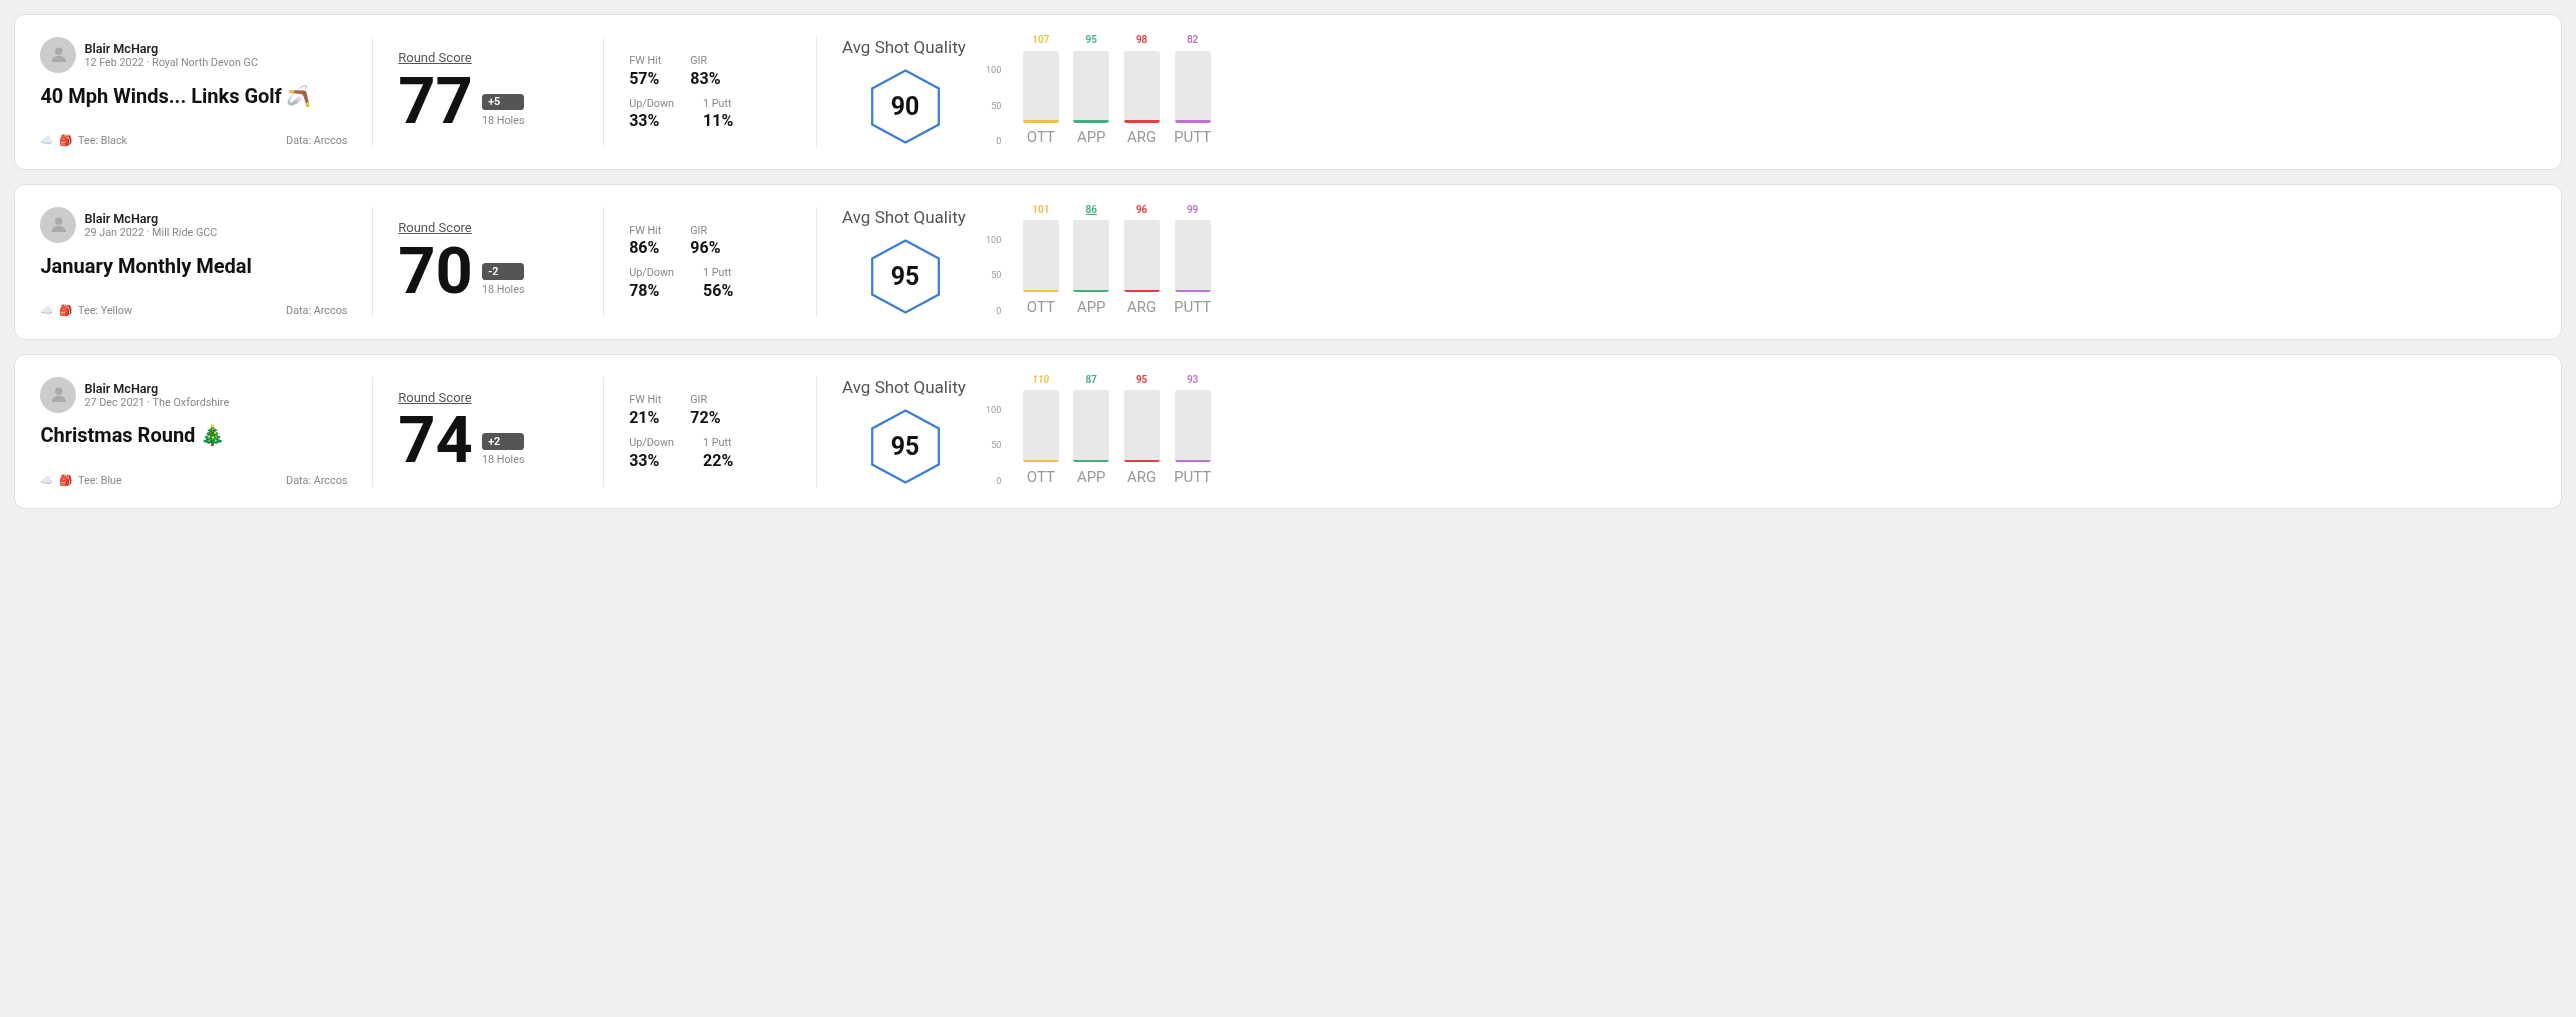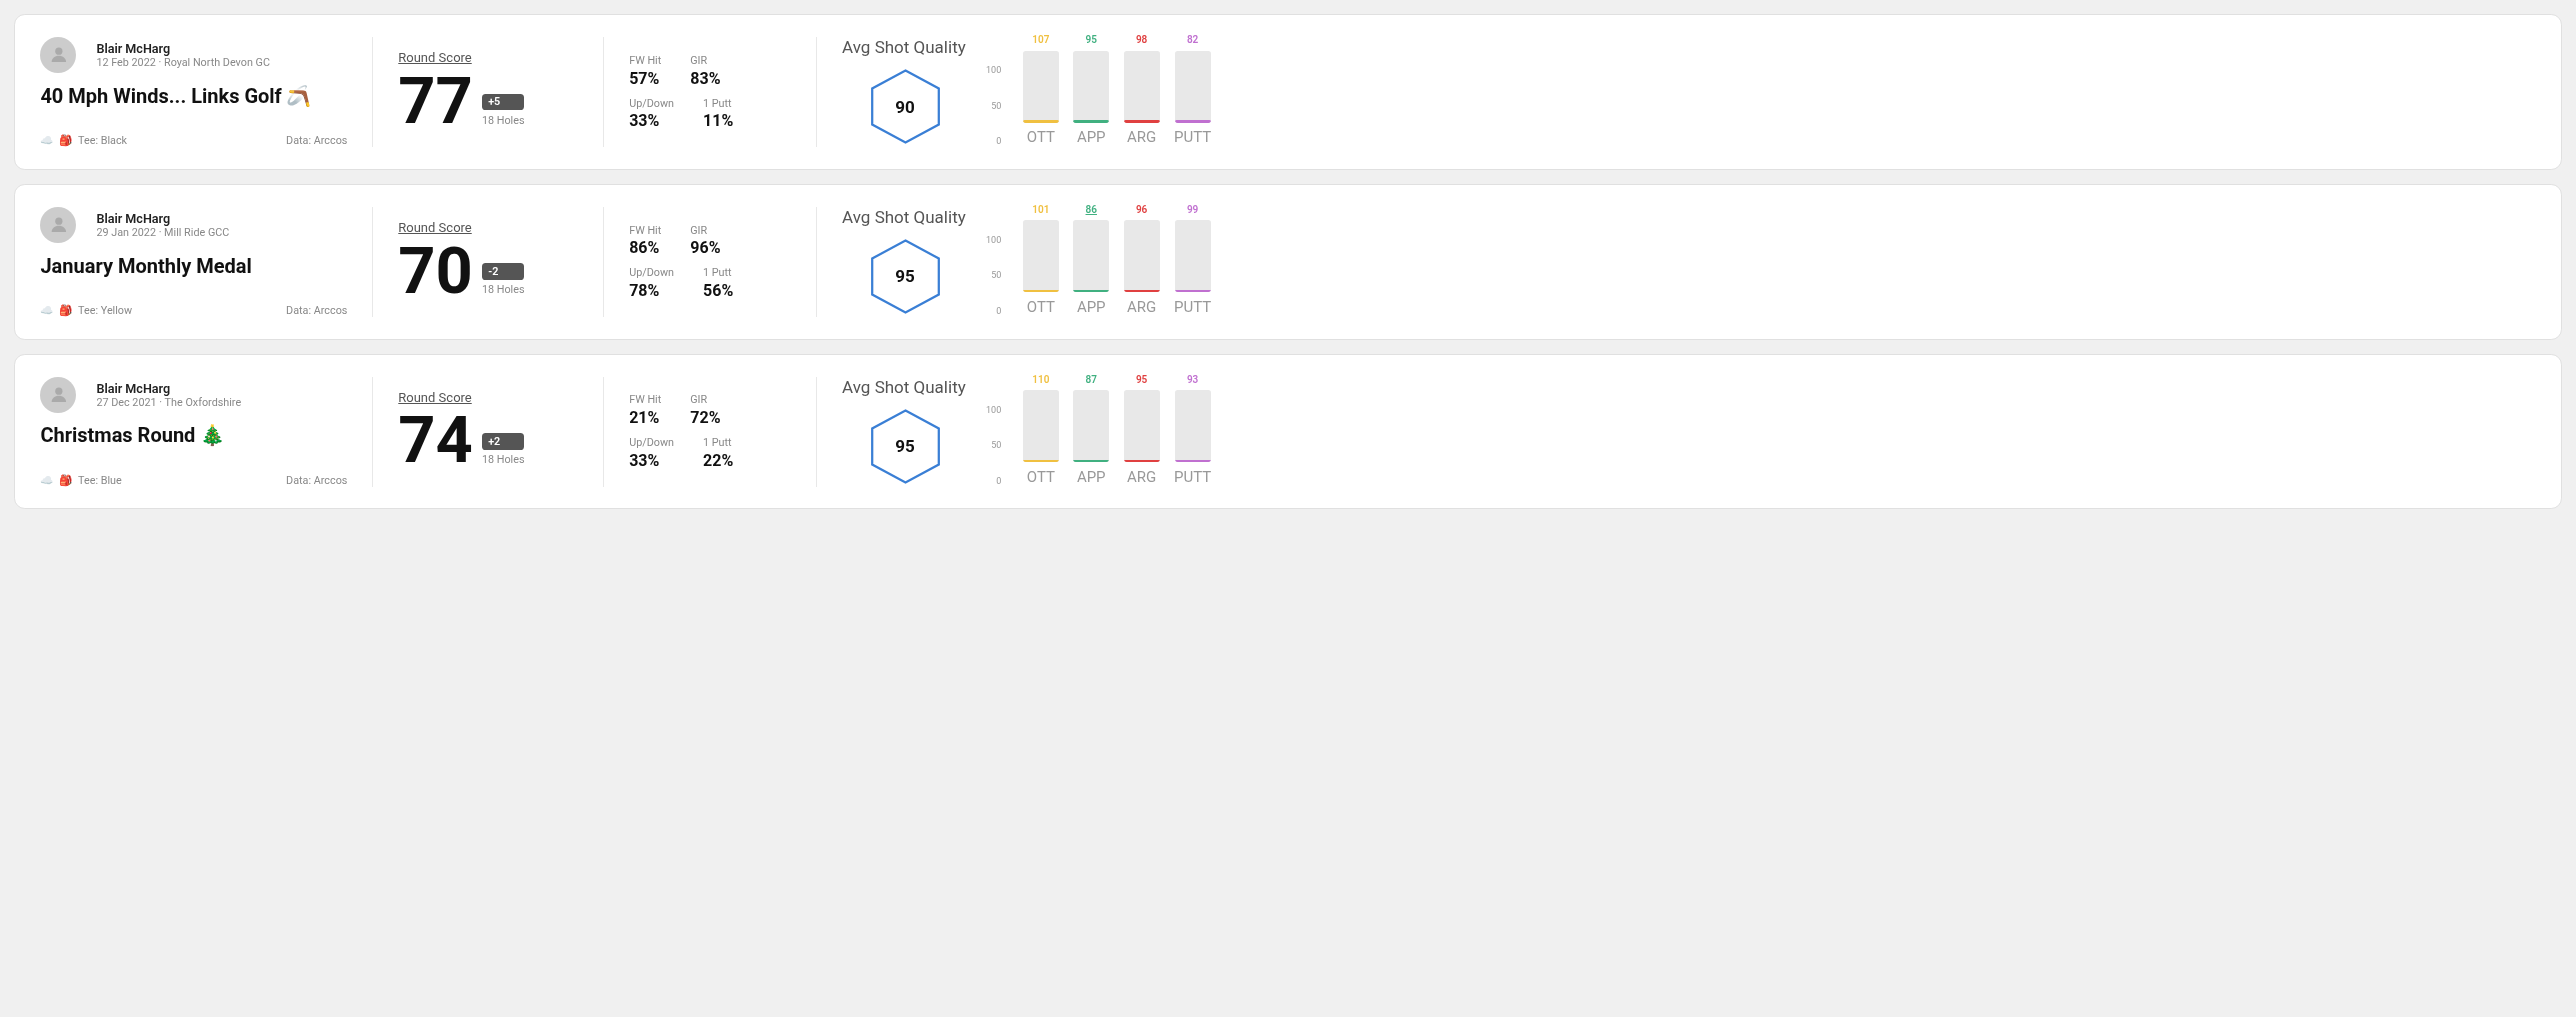--- a/index.html
+++ b/index.html
@@ -22,21 +22,21 @@
     .section-left {
       width: 307px;
       flex-shrink: 0;
       display: flex;
       flex-direction: column;
       justify-content: space-between;
     }
     .user-info {
       display: flex;
       align-items: center;
-      gap: 20px;
+      gap: 8px;
       margin-bottom: 10.8px;
     }
     .avatar {
       width: 36px;
       height: 36px;
       border-radius: 50%;
       background: #ccc;
       display: flex;
       align-items: center;
       justify-content: center;
@@ -168,21 +168,21 @@
       position: relative;
       display: flex;
       align-items: center;
       justify-content: center;
     }
     .hexagon svg {
       position: absolute;
       top: 0; left: 0;
     }
     .hexagon .hex-number {
-      font-size: 17px;
+      font-size: 25px;
       font-weight: 700;
       color: #111;
       position: relative;
       z-index: 1;
     }
     .section-chart {
       flex: 1;
       display: flex;
       flex-direction: column;
       justify-content: center;
@@ -585,21 +585,21 @@
 
     <div class="section-chart">
       <div class="chart-area">
     <div class="chart-y-labels">
       <span class="chart-y-label">100</span>
       <span class="chart-y-label">50</span>
       <span class="chart-y-label">0</span>
     </div>
     <div class="chart-cols-container">
             <div class="chart-col">
-      <span class="chart-top-value" style="color:#f0c040;">110</span>
+      <span class="chart-top-value" style="color:#f0c040;font-style:italic;">110</span>
       <div class="chart-bar-wrapper">
         <div class="chart-bar-fill" style="height:73%;background:#e8e8e8;"></div>
         <div class="chart-line" style="background:#f0c040;"></div>
       </div>
       <span class="chart-x-label">OTT</span>
     </div>
             <div class="chart-col">
       <span class="chart-top-value" style="color:#40b080;">87</span>
       <div class="chart-bar-wrapper">
         <div class="chart-bar-fill" style="height:58%;background:#e8e8e8;"></div>

